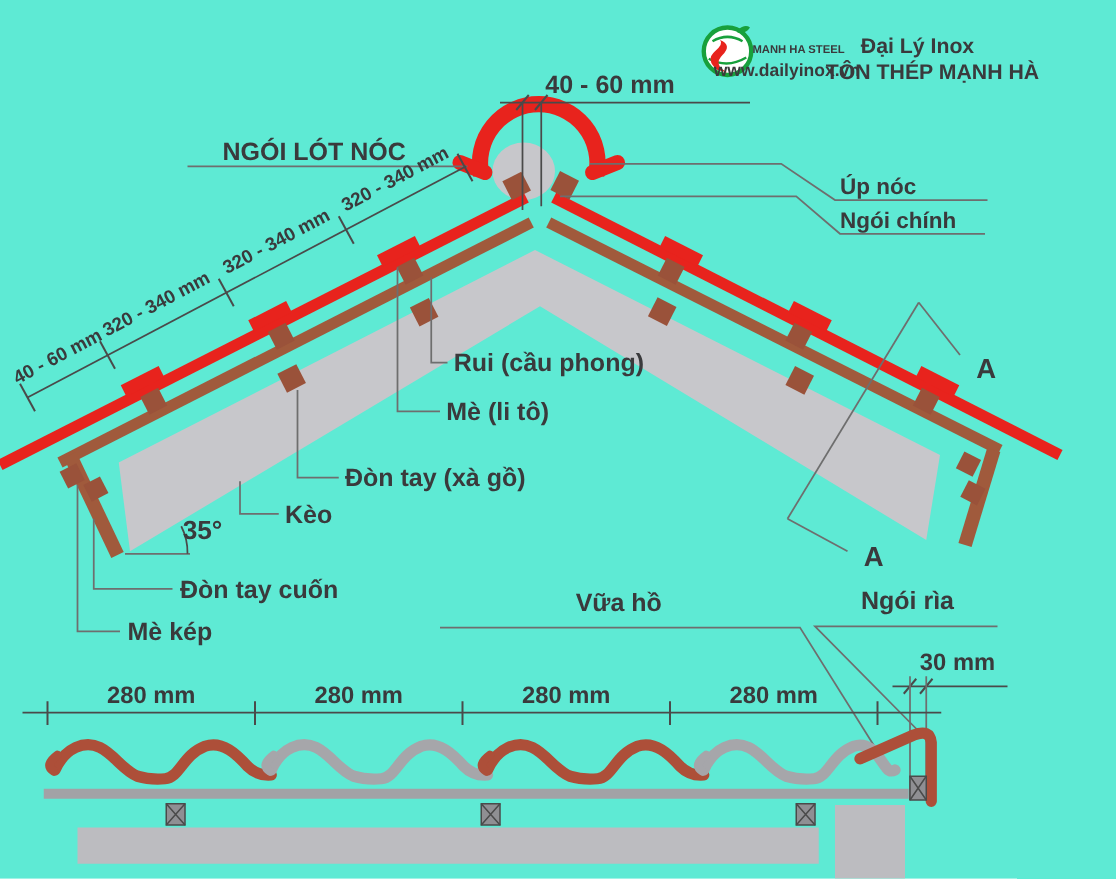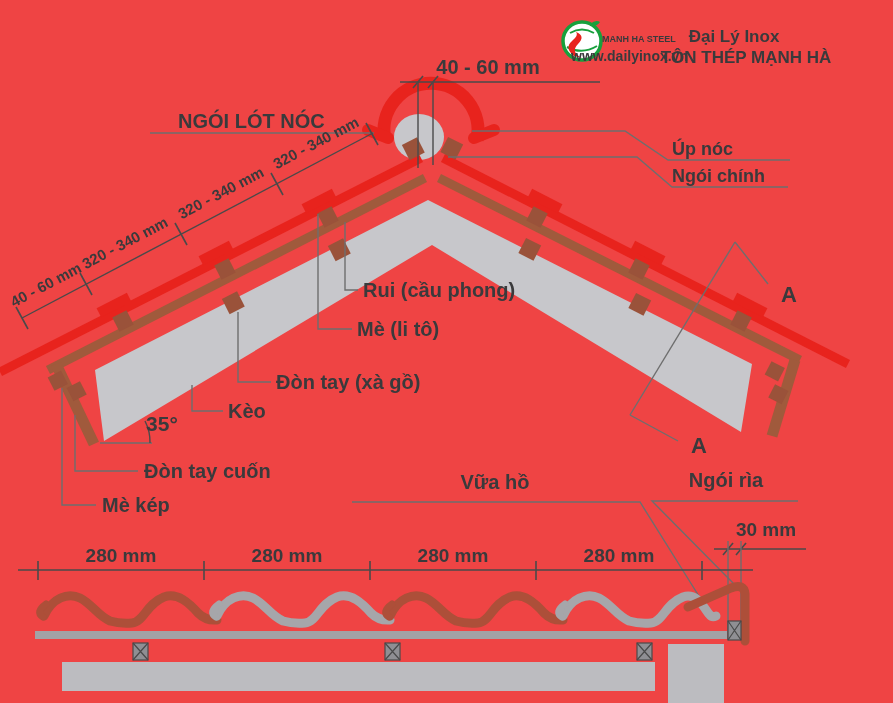--- a/index.html
+++ b/index.html
@@ -1,16 +1,16 @@
 <!DOCTYPE html>
 <html><head>
 <meta charset="utf-8">
 <style>
   html,body{margin:0;padding:0;background:#fff;}
-  #stage{position:relative;width:893px;height:703px;background:#ef4444;overflow:hidden;
+  #stage{position:relative;width:893px;height:703px;background:#5eead4;overflow:hidden;
          font-family:"Liberation Sans",sans-serif;}
   svg{position:absolute;left:0;top:0;}
   text{font-family:"Liberation Sans","DejaVu Sans",sans-serif;font-weight:bold;fill:#3a3a3c;}
   .leader{stroke:#6e6e6e;stroke-width:1.4;fill:none;}
   .dim{stroke:#4a4a4a;stroke-width:1.4;fill:none;}
   .tick{stroke:#4a4a4a;stroke-width:1.6;fill:none;}
   .redline{stroke:#e8231d;fill:none;}
   .brownline{stroke:#a05a3c;fill:none;}
   .bricktile{stroke:#ad4f39;fill:none;}
   .graytile{stroke:#a6a6aa;fill:none;}

